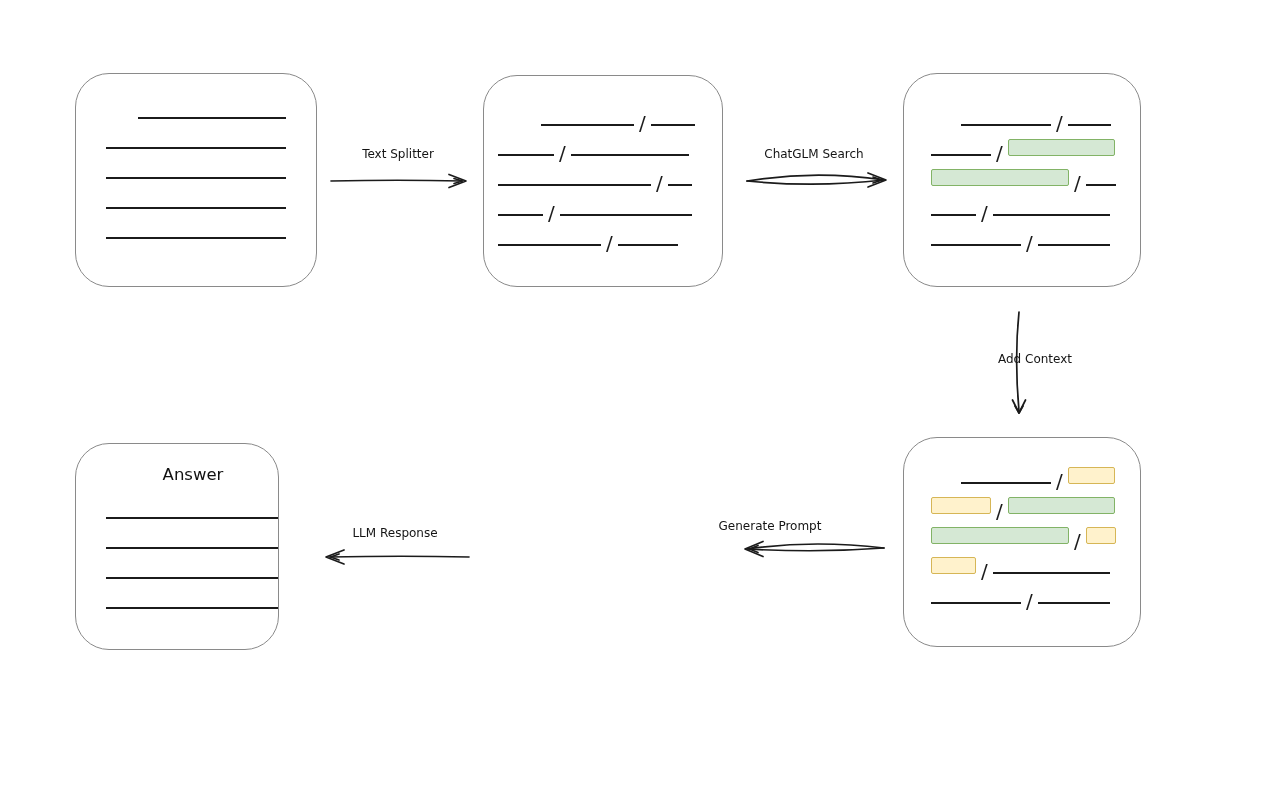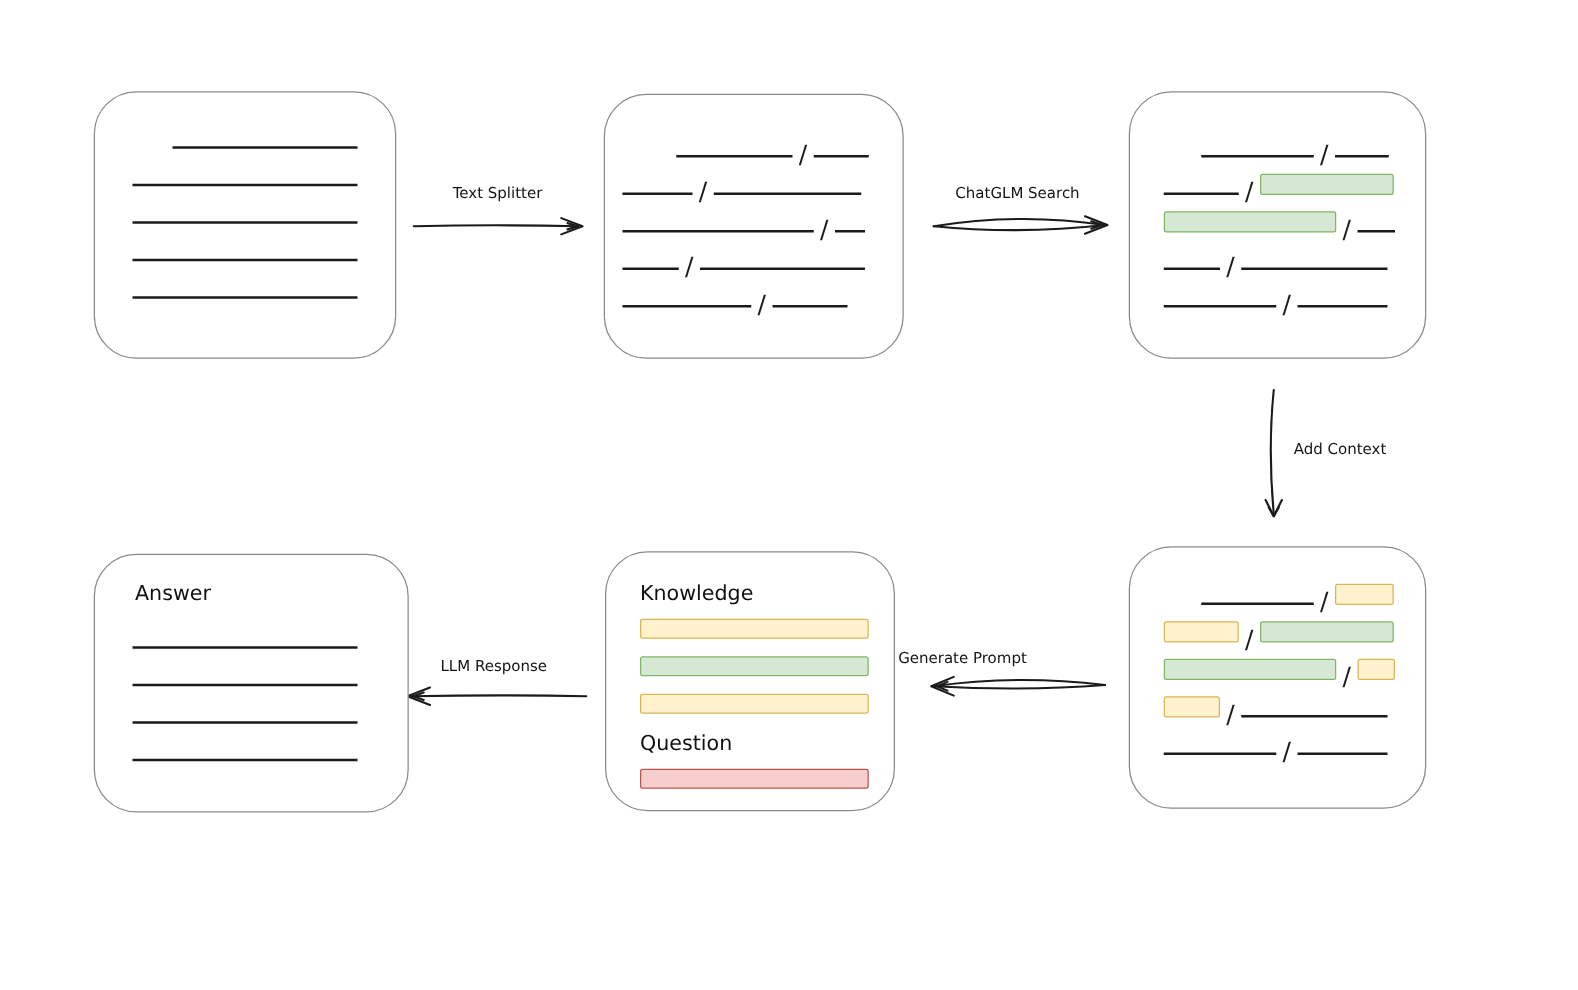--- a/index.html
+++ b/index.html
@@ -168,36 +168,22 @@
           <div class="seg-line" style="width: 117px;"></div>
         </div>
         <div class="chunk-row" style="padding-left: 13px;">
           <div class="seg-line" style="width: 90px;"></div>
           <span class="slash">/</span>
           <div class="seg-line" style="width: 72px;"></div>
         </div>
       </div>
   </div>
 
-  <div class="box" style="left:484px;top:441px;width:232px;height:208px;">
-    <div class="prompt-inner">
-      <div class="box-title">Knowledge</div>
-      <div id="knowledge-bars">
-          <div class="full-bar bar-yellow" style="width: 183px;"></div>
-          <div class="full-bar bar-green" style="width: 183px;"></div>
-          <div class="full-bar bar-yellow" style="width: 183px;"></div>
-        </div>
-      <div class="box-title">Question</div>
-      <div id="question-bars">
-          <div class="full-bar bar-red" style="width: 183px;"></div>
-        </div>
-    </div>
-  </div>
-
-  <div class="box" style="left:75px;top:443px;width:252px;height:207px;">
+
+  <div class="box" style="left:75px;top:443px;width:204px;height:207px;text-align:center;">
     <div class="answer-inner">
       <div class="box-title">Answer</div>
       <div class="answer-lines" id="answer-lines">
           <div class="line-row">
             <div class="seg-line" style="margin-left: 30px; width: 180px;"></div>
           </div>
           <div class="line-row">
             <div class="seg-line" style="margin-left: 30px; width: 180px;"></div>
           </div>
           <div class="line-row">
@@ -205,18 +191,18 @@
           </div>
           <div class="line-row">
             <div class="seg-line" style="margin-left: 30px; width: 180px;"></div>
           </div>
         </div>
     </div>
   </div>
 
   <div class="arrow-label" style="left:333px;top:147px;width:130px;">Text Splitter</div>
   <div class="arrow-label" style="left:744px;top:147px;width:140px;">ChatGLM Search</div>
-  <div class="arrow-label" style="left:1035px;top:352px;width:120px;text-align:left;">Add Context</div>
+  <div class="arrow-label" style="left:998px;top:352px;width:120px;text-align:left;">Add Context</div>
   <div class="arrow-label" style="left:692px;top:519px;width:156px;">Generate Prompt</div>
   <div class="arrow-label" style="left:325px;top:526px;width:140px;">LLM Response</div>
 
 
 </div>
 
 </body></html>

